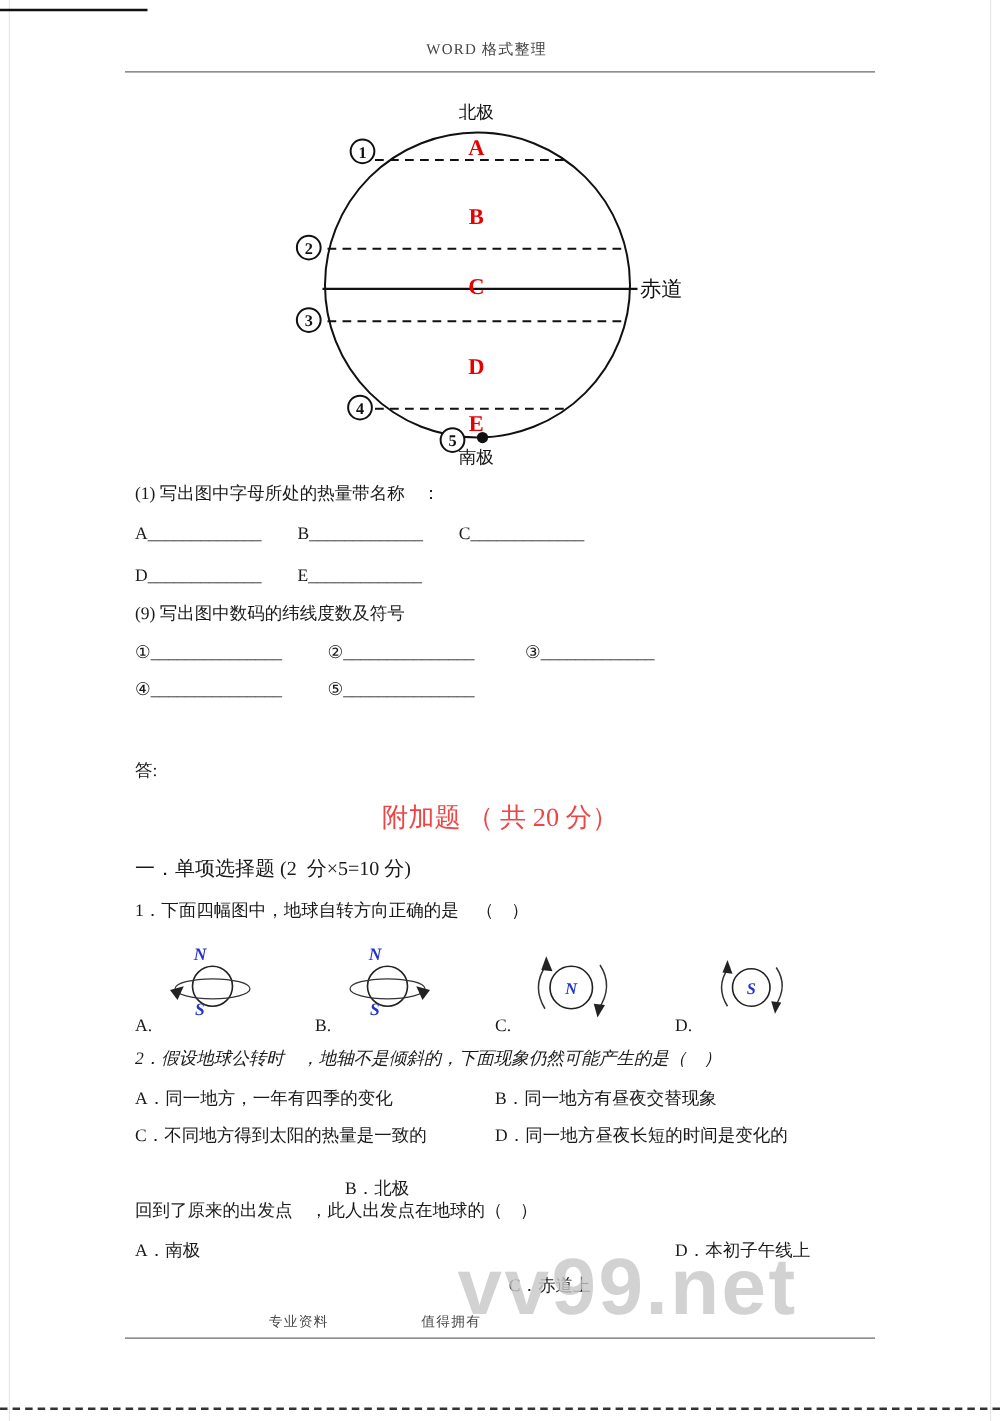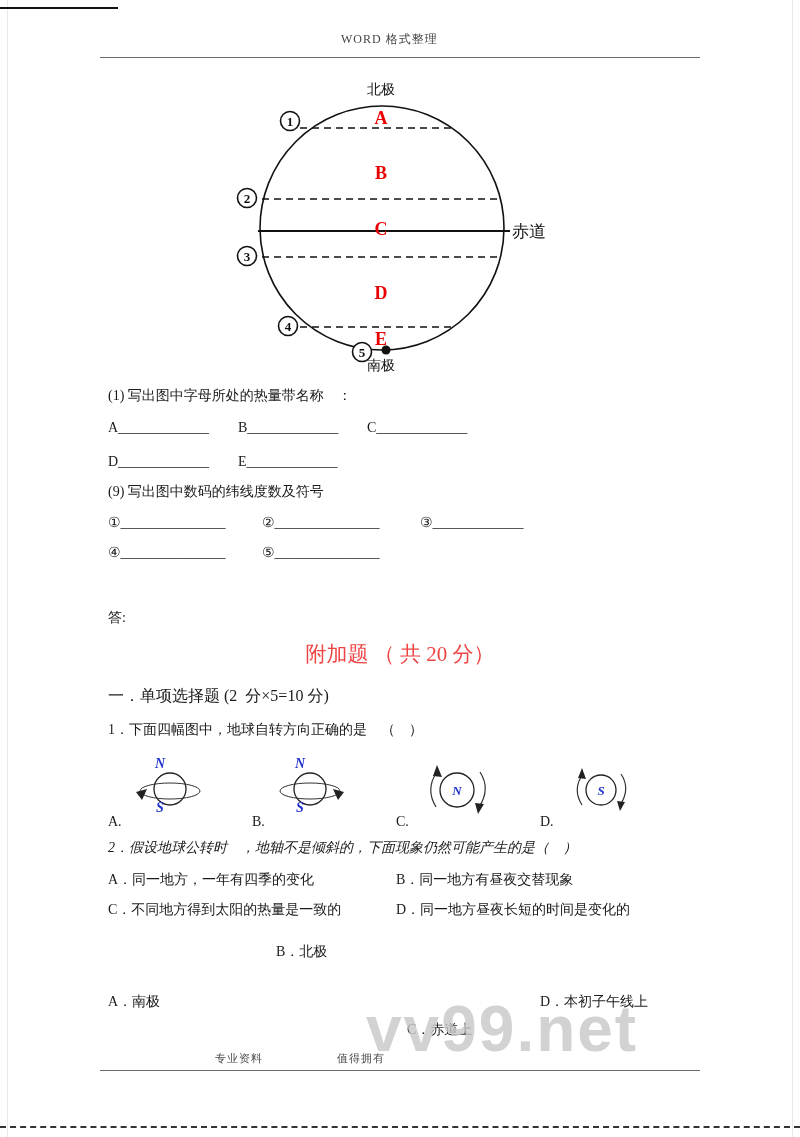--- a/index.html
+++ b/index.html
@@ -139,20 +139,21 @@
   <div class="t" style="left:252px; top:814px;">B.</div>
   <div class="t" style="left:396px; top:814px;">C.</div>
   <div class="t" style="left:540px; top:814px;">D.</div>
 
   <div class="t" style="left:108px; top:840px;font-style:italic;">2．假设地球公转时　，地轴不是倾斜的，下面现象仍然可能产生的是（　）</div>
   <div class="t" style="left:108px; top:872px;">A．同一地方，一年有四季的变化</div>
   <div class="t" style="left:396px; top:872px;">B．同一地方有昼夜交替现象</div>
   <div class="t" style="left:396px; top:902px;">D．同一地方昼夜长短的时间是变化的</div>
   <div class="t" style="left:108px; top:902px;">C．不同地方得到太阳的热量是一致的</div>
 
+  <div class="t" style="left:108px; top:962px;">回到了原来的出发点　，此人出发点在地球的（　）</div>
   <div class="t" style="left:108px; top:994px;text-align:center;">A．南极</div>
   <div class="t" style="left:248px; top:944px;margin-left:28px;">B．北极</div>
   <div class="t" style="left:407px; top:994px;margin-top:28px;">C．赤道上</div>
   <div class="t" style="left:540px; top:994px;">D．本初子午线上</div>
 
   <div class="watermark" style="left:366px; top:992px;">vv99.net</div>
 
   <div class="t footer-txt" style="left:196px; top:1052px;">专业资料</div>
   <div class="t footer-txt" style="left:318px; top:1052px;">值得拥有</div>
   <div class="rule" style="left:100px; top:1070px; width:600px;"></div>

